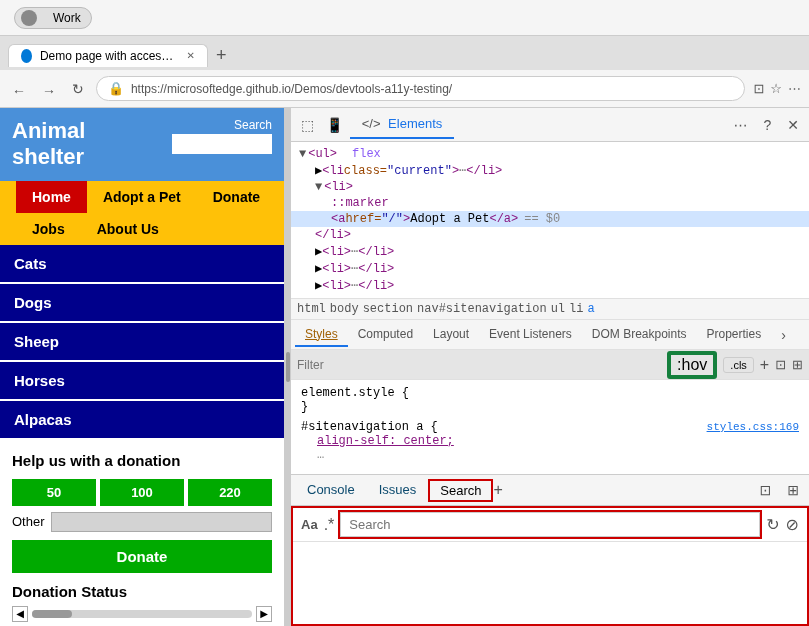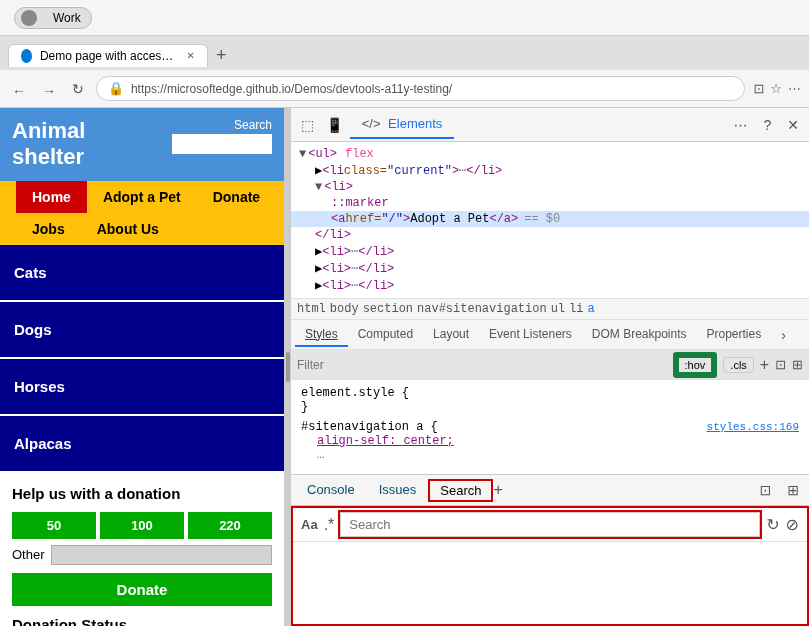--- a/index.html
+++ b/index.html
@@ -37,21 +37,21 @@
     .search-area { display: flex; flex-direction: column; align-items: flex-end; margin-left: auto; }
     .search-label { color: #fff; font-size: 12px; margin-bottom: 2px; }
     .search-input-box { background: #fff; border: none; padding: 3px 6px; font-size: 12px; width: 100px; }
 
     .nav-menu { background: #ffc107; padding: 0; }
     .nav-row { display: flex; margin-left: 16px; }
     .nav-item { padding: 8px 16px; font-size: 14px; font-weight: bold; cursor: pointer; color: #000; }
     .nav-item.active { background: #cc0000; color: #fff; }
 
     .sidebar-list { background: #fff; }
-    .sidebar-item-btn { display: block; width: 100%; padding: 19px 14px; background: #00008b; color: #fff; font-size: 15px; font-weight: bold; border: none; cursor: pointer; text-align: left; margin-bottom: 2px; }
+    .sidebar-item-btn { display: block; width: 100%; padding: 10px 14px; background: #00008b; color: #fff; font-size: 15px; font-weight: bold; border: none; cursor: pointer; text-align: left; margin-bottom: 2px; }
 
     .donation-section { padding: 12px; }
     .donation-title { font-size: 15px; font-weight: bold; color: #000; margin-bottom: 10px; }
     .donation-amounts { display: flex; gap: 4px; margin-bottom: 6px; }
     .amount-btn { flex: 1; background: #00aa00; color: #fff; border: none; padding: 6px 4px; font-size: 13px; cursor: pointer; font-weight: bold; }
     .other-row { display: flex; align-items: center; gap: 6px; margin-bottom: 8px; }
     .other-label { font-size: 13px; }
     .other-input { flex: 1; background: #d3d3d3; border: 1px solid #aaa; padding: 3px; height: 20px; }
     .donate-btn { display: block; width: 100%; background: #00aa00; color: #fff; border: none; padding: 8px; font-size: 15px; font-weight: bold; cursor: pointer; }
     .donation-status { font-size: 15px; font-weight: bold; margin-top: 10px; }
@@ -86,24 +86,24 @@
 
     
     .breadcrumb { display: flex; align-items: center; background: #f5f5f5; border-bottom: 1px solid #e0e0e0; padding: 3px 6px; font-size: 12px; font-family: 'Courier New', monospace; gap: 2px; }
     .bc-item { color: #555; cursor: pointer; }
     .bc-sep { color: #999; }
     .bc-active { color: #1a73e8; }
 
     
     .style-tabs { display: flex; align-items: center; background: #f5f5f5; border-bottom: 1px solid #e0e0e0; padding: 0 4px; height: 30px; }
     .style-tab { padding: 4px 10px; font-size: 12px; cursor: pointer; color: #555; border-bottom: 2px solid transparent; }
-    .style-tab.active { color: #404040; border-bottom: 2px solid #1a73e8; text-decoration: underline; }
+    .style-tab.active { color: #a16207; border-bottom: 2px solid #1a73e8; text-decoration: underline; }
     .style-filter-row { display: flex; align-items: center; border-bottom: 1px solid #e0e0e0; padding: 3px 6px; background: #e5e5e5; height: 30px; gap: 6px; }
     .filter-input { flex: 1; border: none; outline: none; font-size: 12px; background: transparent; }
-    .filter-hov { background: none; border: 6px solid #15803d; border-radius: 3px; padding: 1px 6px; font-size: 11px; cursor: pointer; text-align: right; }
+    .filter-hov { background: none; border: 4px solid #15803d; border-radius: 3px; padding: 1px 6px; font-size: 16px; cursor: pointer; text-align: right; }
     .filter-cls { background: none; border: 1px solid #ccc; border-radius: 3px; padding: 1px 6px; font-size: 11px; cursor: pointer; }
     .filter-add { background: none; border: none; cursor: pointer; font-size: 16px; color: #555; }
     .filter-icon-btn { background: none; border: none; cursor: pointer; font-size: 13px; color: #555; }
 
     
     .css-rules { padding: 6px 10px; font-family: 'Courier New', monospace; font-size: 12px; overflow-y: auto; }
     .css-rule { margin-bottom: 6px; }
     .css-selector { color: #000; }
     .css-brace { color: #000; }
     .css-prop { color: #881680; padding-left: 16px; text-decoration: underline; }
@@ -192,20 +192,21 @@
       </div>
       <div class="nav-row">
         <div class="nav-item">Jobs</div>
         <div class="nav-item">About Us</div>
       </div>
     </div>
 
     <div class="sidebar-list">
       <button class="sidebar-item-btn">Cats</button>
       <button class="sidebar-item-btn">Dogs</button>
+      <button class="sidebar-item-btn">Sheep</button>
       <button class="sidebar-item-btn">Horses</button>
       <button class="sidebar-item-btn">Alpacas</button>
     </div>
 
     <div class="donation-section">
       <div class="donation-title">Help us with a donation</div>
       <div class="donation-amounts">
         <button class="amount-btn">50</button>
         <button class="amount-btn">100</button>
         <button class="amount-btn">220</button>
@@ -245,21 +246,21 @@
         <button class="dt-icon-btn">⋯</button>
         <button class="dt-icon-btn">?</button>
         <button class="dt-icon-btn">✕</button>
       </div>
     </div>
 
     <div class="html-tree">
       <div class="tree-line">
         <span class="expand-arrow">▼</span>
         <span class="tag">&lt;ul&gt;</span>
-        <span style="color:#ec4899;margin-left:8px;">flex</span>
+        <span style="color:#8b5cf6;margin-left:15px;">flex</span>
       </div>
       <div class="tree-line" style="padding-left:24px;">
         <span>▶ </span>
         <span class="tag">&lt;li </span>
         <span class="attr-name">class=</span>
         <span class="attr-val">"current"</span>
         <span class="tag">&gt;</span>
         <span style="color:#888;"> ⋯ </span>
         <span class="tag">&lt;/li&gt;</span>
       </div>

